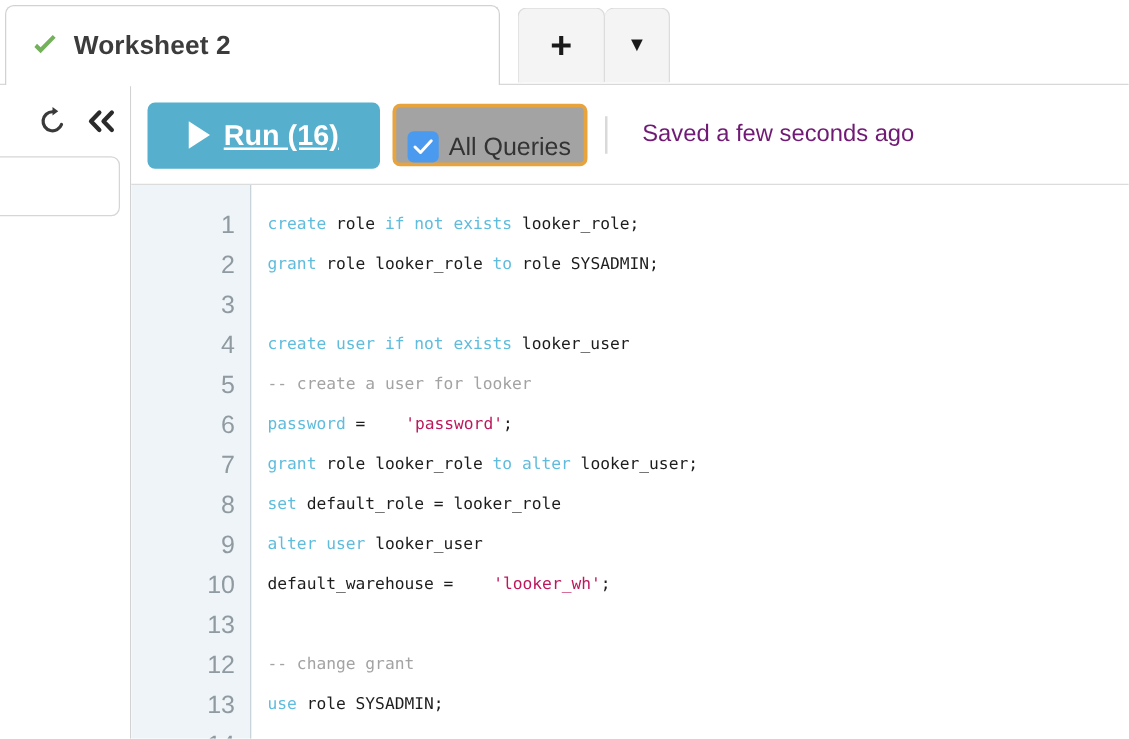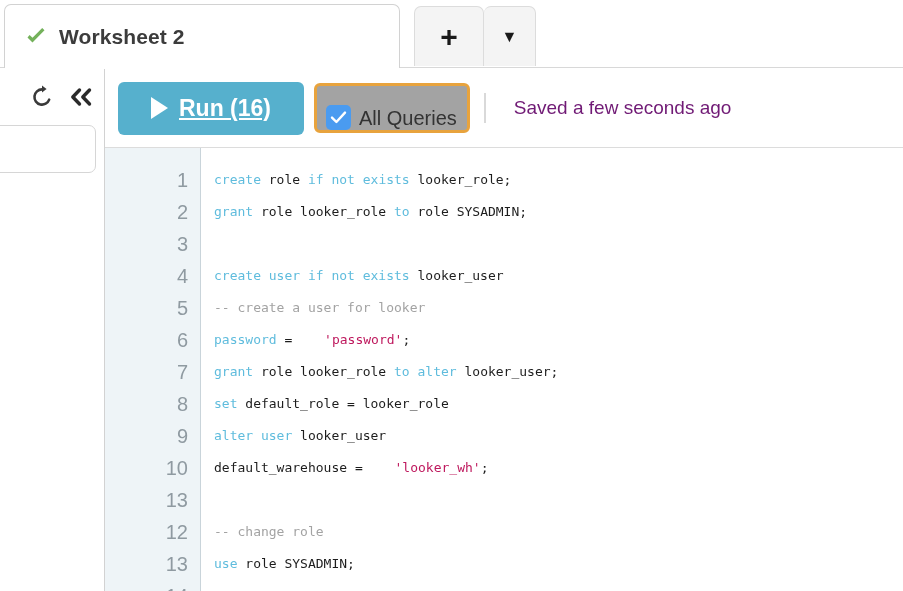--- a/index.html
+++ b/index.html
@@ -246,19 +246,19 @@
         <div class="cline"><span class="kw">grant</span><span> role looker_role </span><span class="kw">to</span><span> role SYSADMIN;</span></div>
         <div class="cline">&nbsp;</div>
         <div class="cline"><span class="kw">create user if not exists</span><span> looker_user</span></div>
         <div class="cline"><span class="cmt">-- create a user for looker</span></div>
         <div class="cline"><span class="kw">password</span><span> = </span><span class="str">'password'</span><span>;</span></div>
         <div class="cline"><span class="kw">grant</span><span> role looker_role </span><span class="kw">to alter</span><span> looker_user;</span></div>
         <div class="cline"><span class="kw">set</span><span> default_role = looker_role</span></div>
         <div class="cline"><span class="kw">alter user</span><span> looker_user</span></div>
         <div class="cline"><span>default_warehouse = </span><span class="str">'looker_wh'</span><span>;</span></div>
         <div class="cline">&nbsp;</div>
-        <div class="cline"><span class="cmt">-- change role</span></div>
+        <div class="cline"><span class="cmt">-- change grant</span></div>
         <div class="cline"><span class="kw">use</span><span> role SYSADMIN;</span></div>
         <div class="cline">&nbsp;</div>
       </div>
   </div>
 
 </div>
 
 </body></html>

